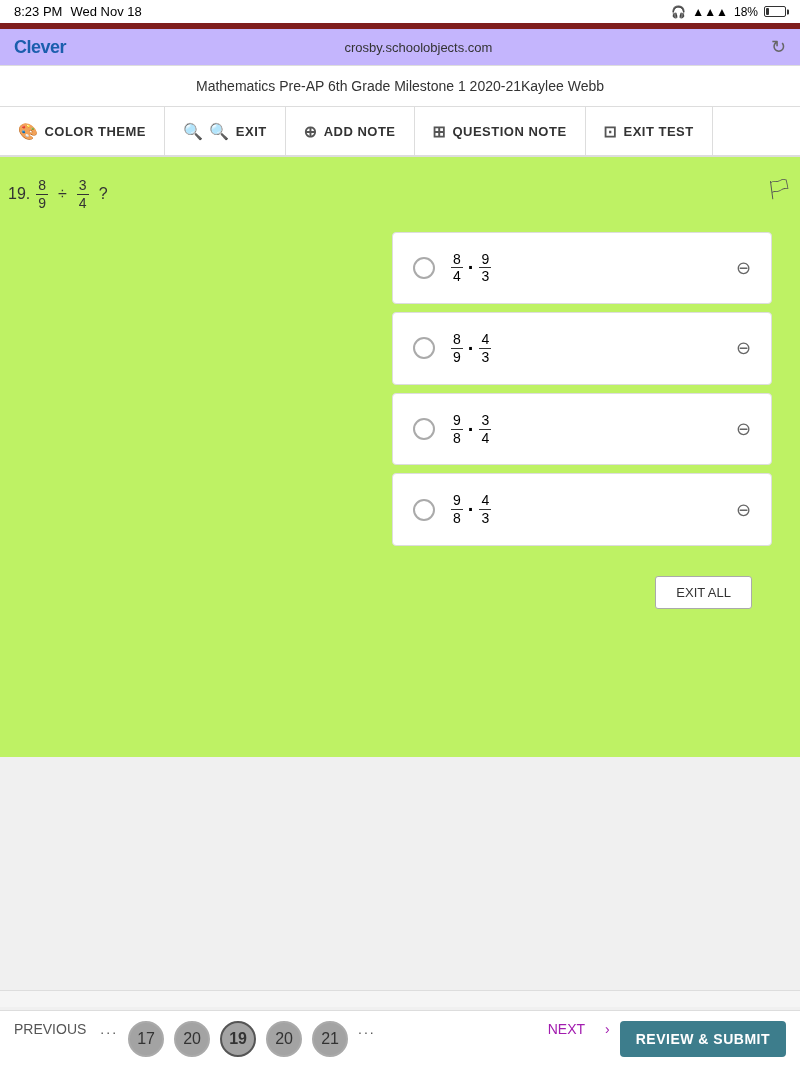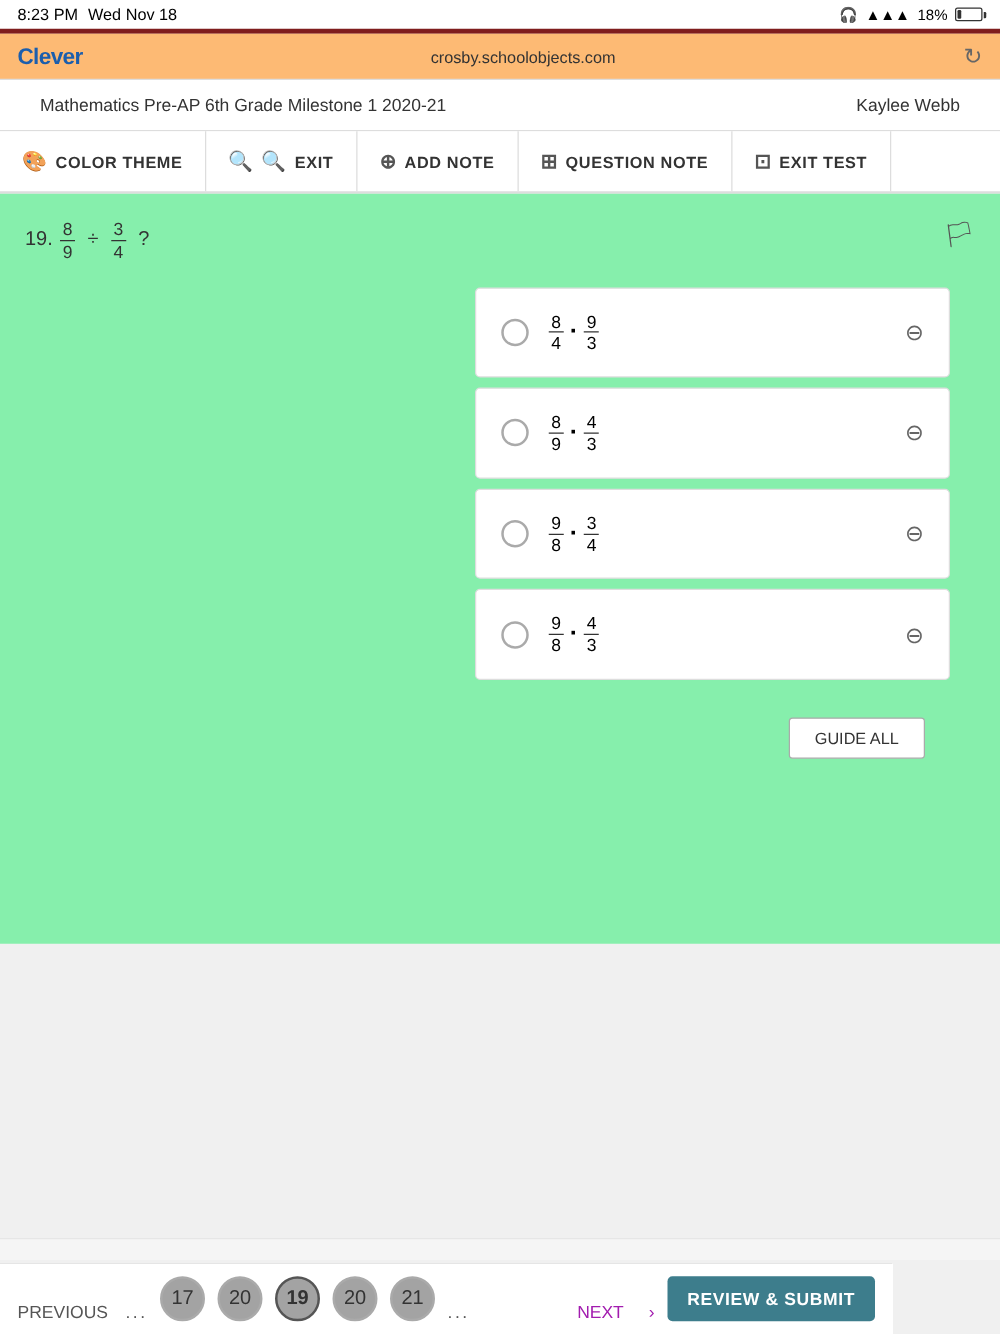--- a/index.html
+++ b/index.html
@@ -13,21 +13,21 @@
 
     
     .status-bar {
       background: white;
       display: flex;
       justify-content: space-between;
       align-items: center;
       padding: 4px 14px;
       font-size: 13px;
       font-weight: 500;
-      border-bottom: 4px solid #7f1d1d;
+      border-bottom: 6px solid #7f1d1d;
     }
     .status-left { display: flex; gap: 8px; align-items: center; }
     .status-right { display: flex; gap: 6px; align-items: center; font-size: 12px; }
     .battery-icon {
       width: 22px; height: 11px;
       border: 1.5px solid #333;
       border-radius: 2px;
       display: inline-flex;
       align-items: center;
       padding: 1px;
@@ -46,21 +46,21 @@
     }
     .battery-fill {
       height: 100%;
       width: 18%;
       background: #333;
       border-radius: 1px;
     }
 
     
     .browser-bar {
-      background: #fdba74;
+      background: #c4b5fd;
       border-bottom: 1px solid #ddd;
       padding: 7px 14px;
       display: flex;
       align-items: center;
       justify-content: space-between;
     }
     .clever-logo {
       color: #1b5ead;
       font-weight: 800;
       font-size: 18px;
@@ -74,21 +74,21 @@
       color: #666;
       font-size: 18px;
       cursor: pointer;
     }
 
     
     .page-header {
       background: white;
       padding: 12px 32px;
       display: flex;
-      justify-content: space-between;
+      justify-content: center;
       align-items: center;
       border-bottom: 1px solid #ddd;
     }
     .page-title { font-size: 14px; color: #333; }
     .user-name { font-size: 14px; color: #333; }
 
     
     .toolbar {
       background: white;
       border-bottom: 2px solid #ddd;
@@ -105,22 +105,22 @@
       font-weight: 600;
       color: #333;
       cursor: pointer;
       border-right: 1px solid #ddd;
       letter-spacing: 0.5px;
     }
     .toolbar-item .icon { font-size: 16px; color: #555; }
 
     
     .main-content {
-      padding: 20px 20px;
-      background: #86efac;
+      padding: 20px 8px;
+      background: #bef264;
       min-height: 600px;
     }
 
     
     .question-header {
       display: flex;
       justify-content: space-between;
       align-items: flex-start;
       margin-bottom: 20px;
     }
@@ -213,26 +213,26 @@
       display: flex;
       justify-content: flex-end;
       padding-right: 20px;
       margin-top: 10px;
     }
 
     
     .bottom-nav {
       position: fixed;
       bottom: 0;
-      width: 714px;
+      width: 800px;
       background: white;
       border-top: 1px solid #ddd;
       padding: 10px 14px;
       display: flex;
-      align-items: flex-end;
+      align-items: flex-start;
       gap: 10px;
     }
     .nav-label {
       font-size: 14px;
       color: #555;
       font-weight: 500;
       margin-right: 4px;
     }
     .dots { font-size: 14px; color: #555; letter-spacing: 2px; }
     .page-btn {
@@ -434,21 +434,21 @@
             <span class="fraction-den">3</span>
           </span>
         </div>
       </div>
       <span class="minus-circle">⊖</span>
     </div>
 
   </div>
 
   <div class="clear-btn-row">
-    <button class="clear-all-btn">GUIDE ALL</button>
+    <button class="clear-all-btn">EXIT ALL</button>
   </div>
 
 </div>
 
 <div class="bottom-nav">
   <span class="nav-label">PREVIOUS</span>
   <span class="dots">...</span>
 
   <div class="page-btn">17</div>
   <div class="page-btn">20</div>

